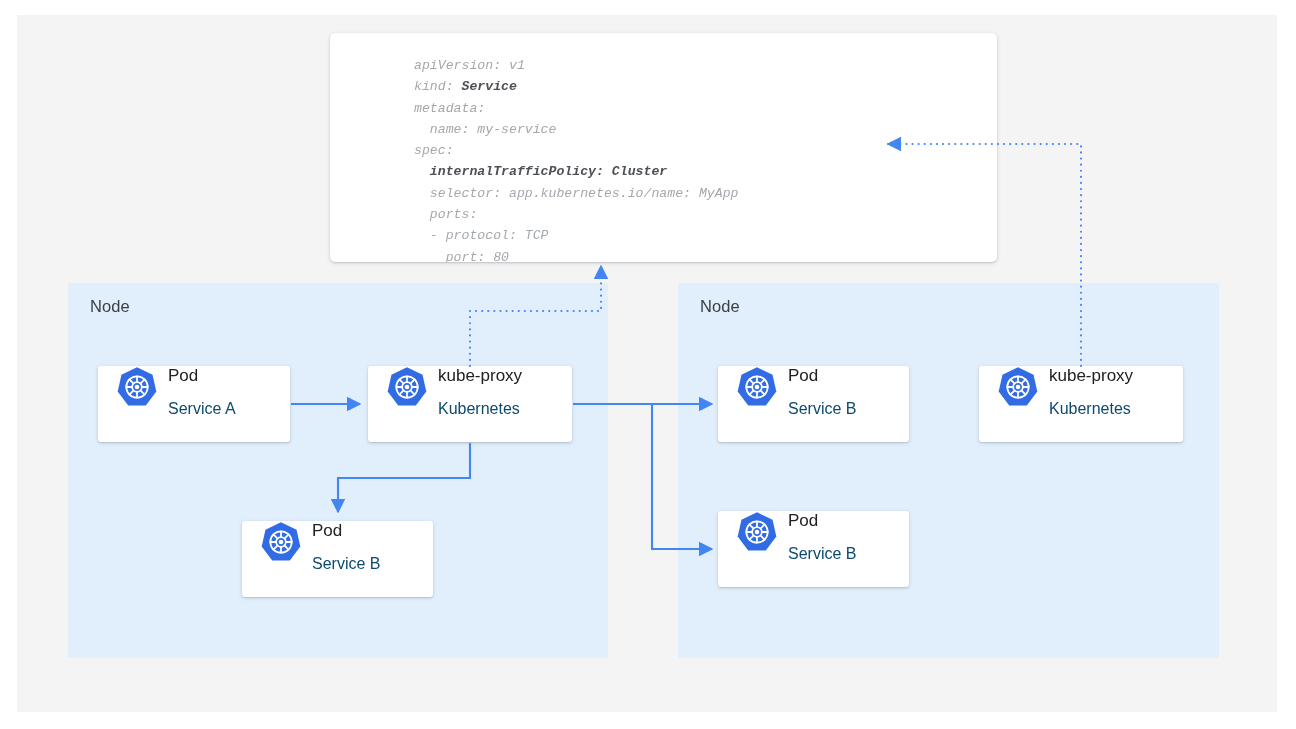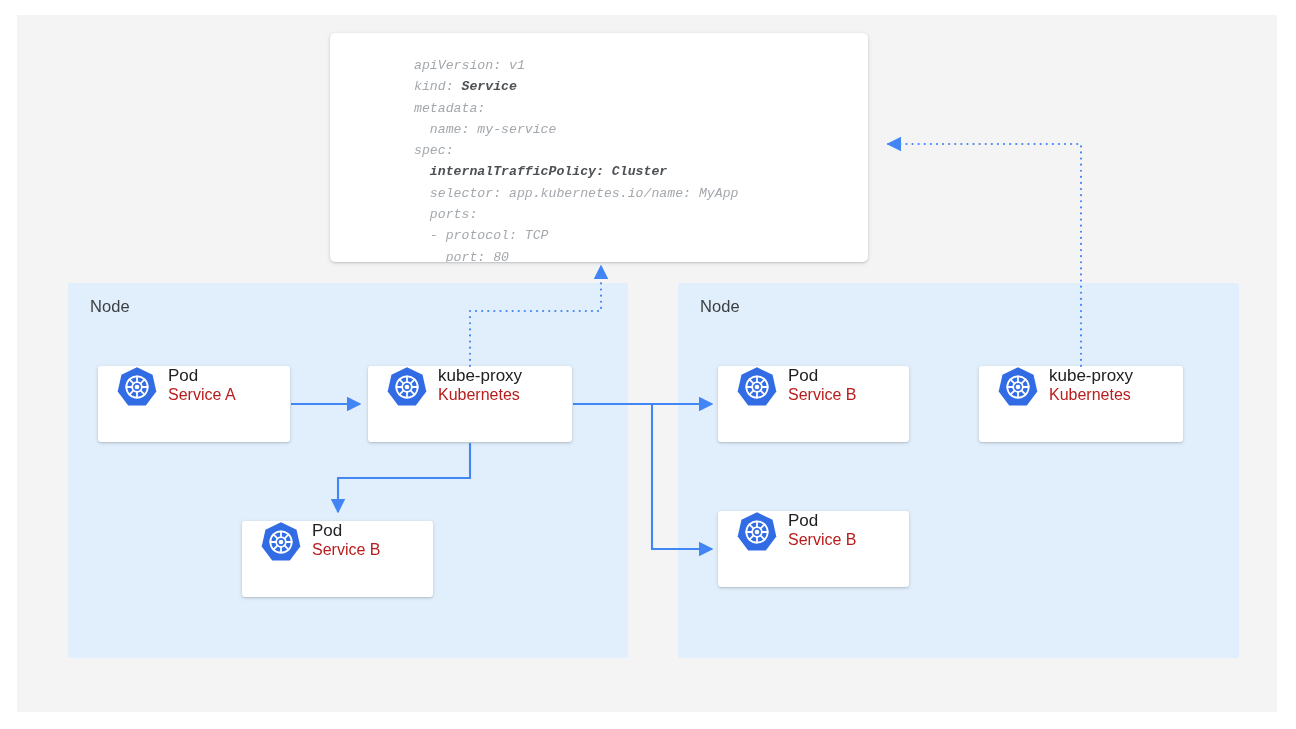--- a/index.html
+++ b/index.html
@@ -23,21 +23,20 @@
     top: 15px;
     width: 1260px;
     height: 697px;
     background: #f4f4f5;
   }
   
   .node-panel {
     position: absolute;
     background: #e1effc;
     border-radius: 2px;
-    padding-left: 20px;
   }
   .node-label {
     position: absolute;
     left: 22px;
     top: 14px;
     font-size: 16.5px;
     color: #3c4043;
     letter-spacing: .1px;
     white-space: nowrap;
   }
@@ -63,30 +62,30 @@
     justify-content: center;
     line-height: 1.18;
   }
   .card .t-title {
     font-size: 17px;
     color: #202124;
     white-space: nowrap;
   }
   .card .t-sub {
     font-size: 16px;
-    color: #b91c1c;
+    color: #0c4a6e;
     white-space: nowrap;
-    margin-top: 0;
+    margin-top: 14px;
   }
   
   #yaml-box {
     position: absolute;
     left: 330px;
     top: 33px;
-    width: 538px;
+    width: 667px;
     height: 229px;
     background: #ffffff;
     border-radius: 5px;
     box-shadow: 0 1px 2px rgba(60,64,67,.22), 0 1px 5px rgba(60,64,67,.10);
     box-sizing: border-box;
     overflow: hidden;
   }
   #yaml-code {
     position: absolute;
     left: 84px;

